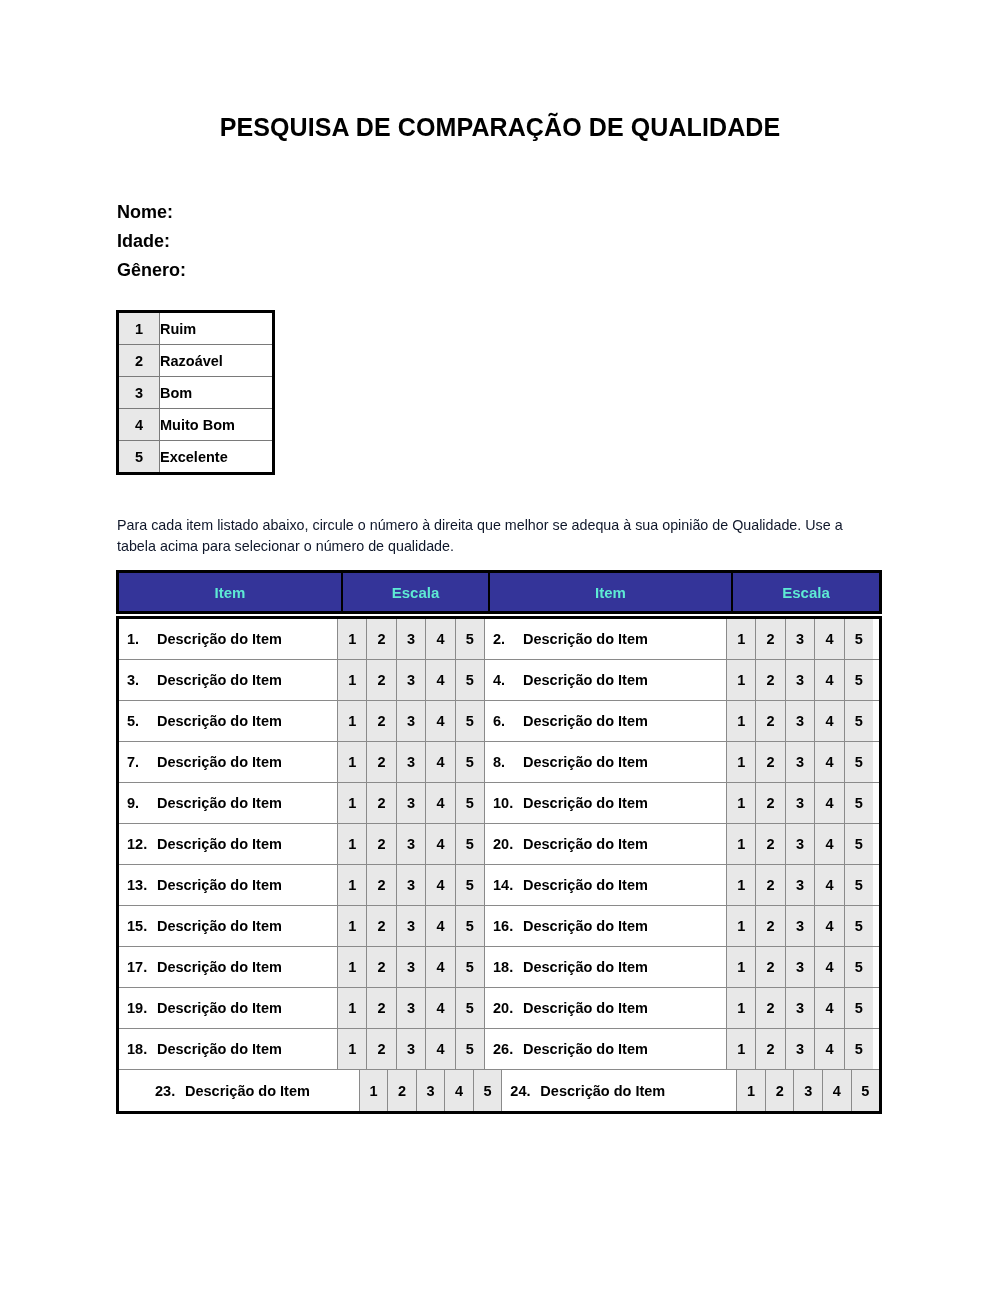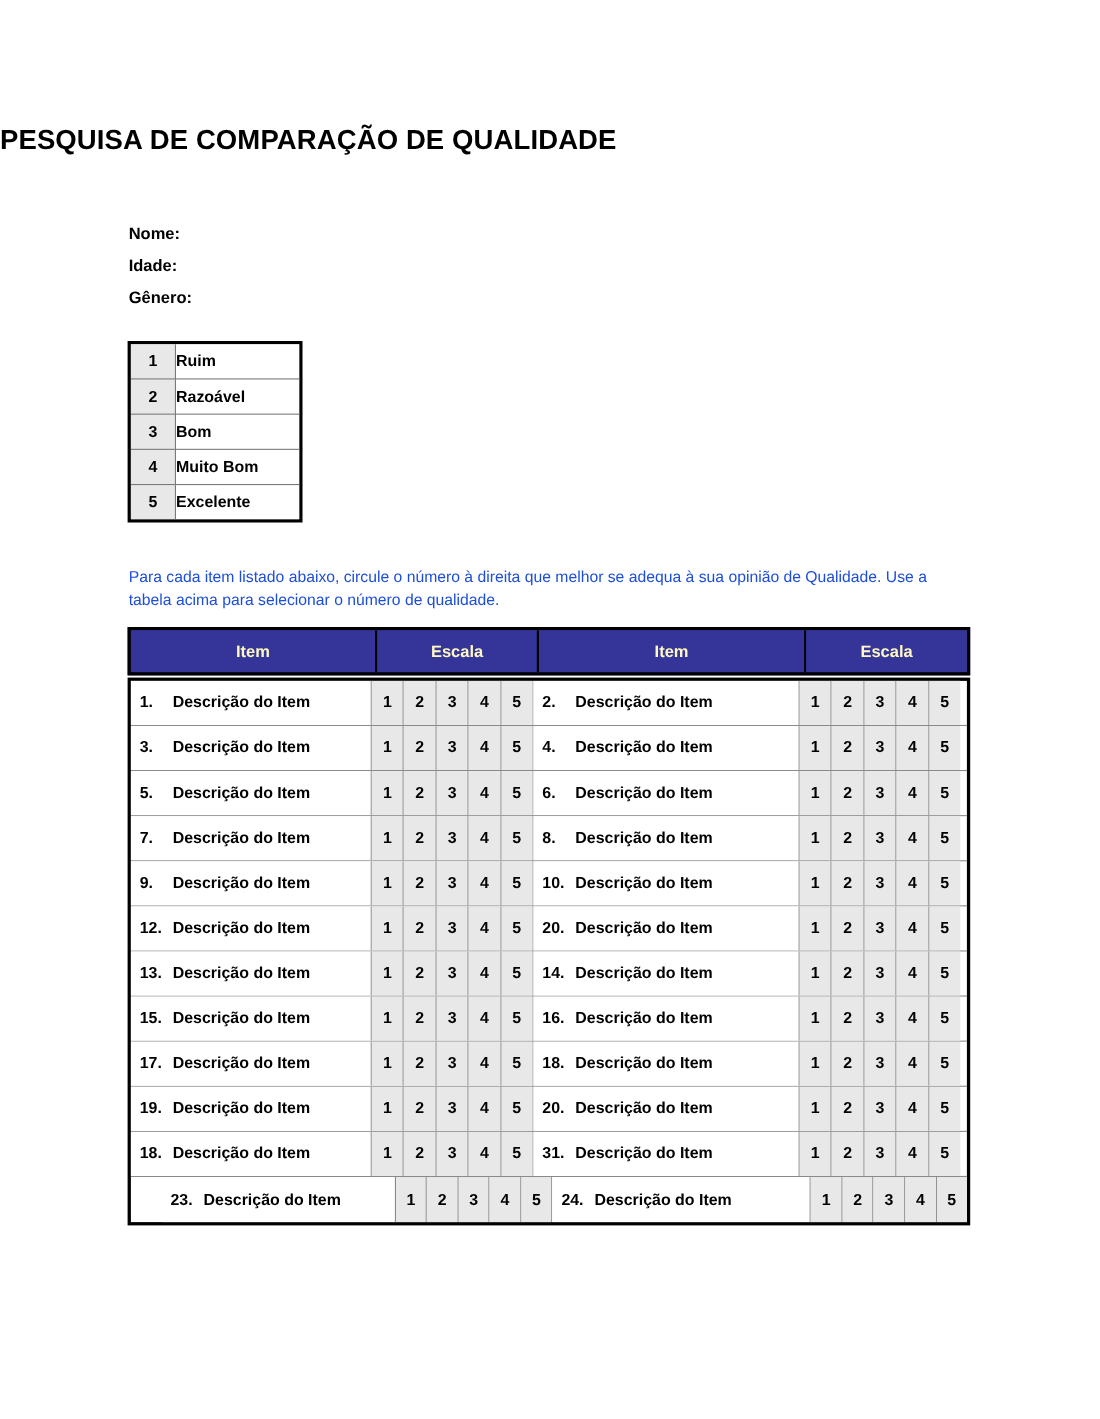--- a/index.html
+++ b/index.html
@@ -15,34 +15,35 @@
     color: #000000;
     overflow: hidden;
   }
 
   
   .doc-title {
     position: absolute;
     top: 113px;
     left: 0;
     width: 1000px;
+    text-align: center;
     font-size: 25px;
     font-weight: bold;
     letter-spacing: 0.1px;
     color: #000;
   }
 
   
   .fields {
     position: absolute;
     top: 198px;
     left: 117px;
   }
   .field-label {
-    font-size: 15px;
+    font-size: 18px;
     font-weight: bold;
     line-height: 29px;
     color: #000;
   }
 
   
   .legend {
     position: absolute;
     top: 310px;
     left: 116px;
@@ -75,21 +76,21 @@
   }
 
   
   .instructions {
     position: absolute;
     top: 515px;
     left: 117px;
     width: 740px;
     font-size: 14.3px;
     line-height: 21px;
-    color: #1d4ed8;
+    color: #0f172a;
   }
 
   
   .survey {
     position: absolute;
     top: 570px;
     left: 116px;
     width: 766px;
   }
 
@@ -98,21 +99,21 @@
     display: flex;
     border: 3px solid #000;
     box-sizing: border-box;
     height: 44px;
     background: #343499;
   }
   .survey-head .hcell {
     display: flex;
     align-items: center;
     justify-content: center;
-    color: #fef9c3;
+    color: #5eead4;
     font-size: 15px;
     font-weight: bold;
     box-sizing: border-box;
     background: #343499;
   }
   .survey-head .hcell.h-item   { width: 224px; border-right: 2px solid #000; }
   .survey-head .hcell.h-scale  { width: 147px; border-right: 2px solid #000; }
   .survey-head .hcell.h-item2  { width: 243px; border-right: 2px solid #000; }
   .survey-head .hcell.h-scale2 { width: 146px; }
 
@@ -469,21 +470,21 @@
           <span class="item-desc">Descrição do Item</span>
         </div>
         <div class="scale-group left">
           <div class="scale-cell">1</div>
           <div class="scale-cell">2</div>
           <div class="scale-cell">3</div>
           <div class="scale-cell">4</div>
           <div class="scale-cell">5</div>
         </div>
         <div class="cell-item right">
-          <span class="item-num">31.</span>
+          <span class="item-num">26.</span>
           <span class="item-desc">Descrição do Item</span>
         </div>
         <div class="scale-group right">
           <div class="scale-cell">1</div>
           <div class="scale-cell">2</div>
           <div class="scale-cell">3</div>
           <div class="scale-cell">4</div>
           <div class="scale-cell">5</div>
         </div>
       </div>

